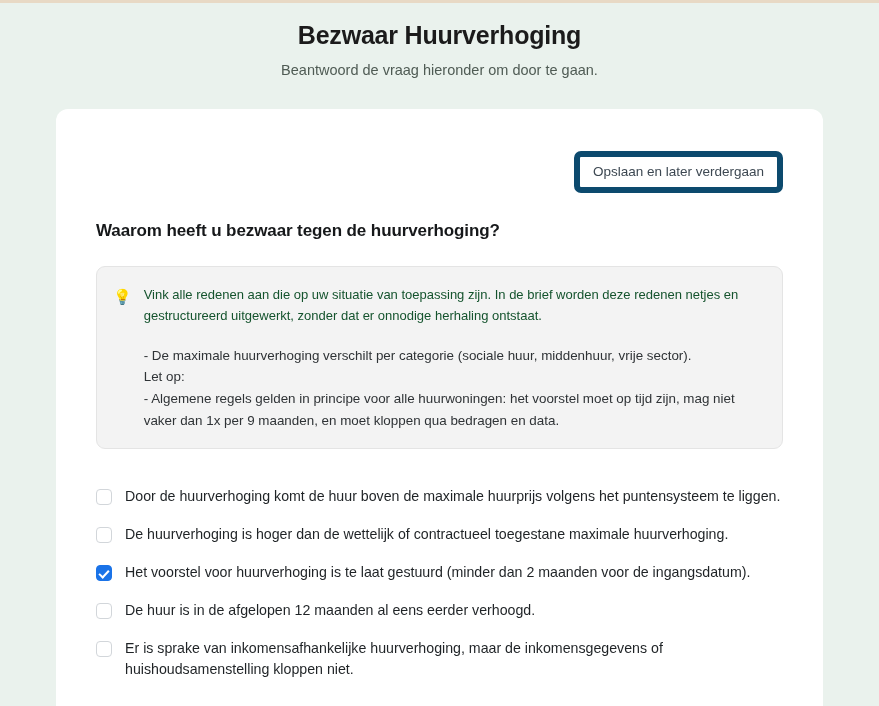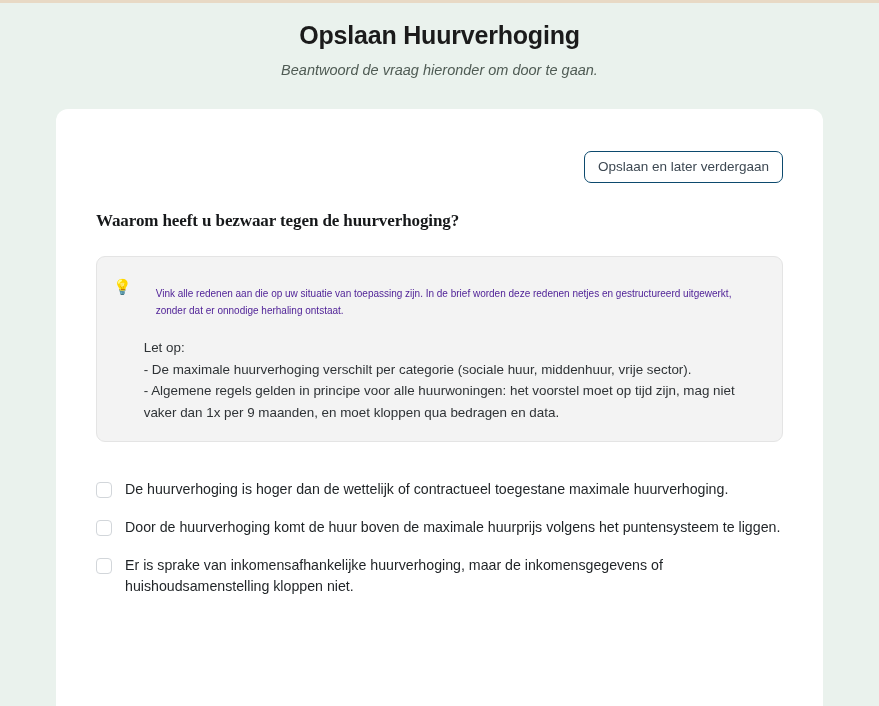--- a/index.html
+++ b/index.html
@@ -32,56 +32,54 @@
     color: #1b1b1b;
     letter-spacing: -0.2px;
     margin: 0;
     line-height: 1.2;
   }
   #page-subtitle {
     font-size: 14.5px;
     color: #4f5b54;
     margin-top: 11px;
     line-height: 1.3;
-    font-style: italic;
   }
   #card {
     margin: 29px auto 0 auto;
     width: 767px;
     background: #ffffff;
     border-radius: 12px 12px 0 0;
     min-height: 620px;
     padding: 26px 40px 0 40px;
     position: relative;
   }
   #card-toolbar {
     display: flex;
     justify-content: flex-end;
     padding-top: 16px;
   }
   #save-later-button {
     font-family: "Liberation Sans", sans-serif;
     font-size: 13.5px;
     color: #3d4852;
     background: #ffffff;
-    border: 1px solid #0c4a6e;
+    border: 6px solid #0c4a6e;
     border-radius: 7px;
     padding: 8px 13px 9px 13px;
     cursor: pointer;
     line-height: 1;
     white-space: nowrap;
   }
   #question-title {
     font-size: 17px;
     font-weight: bold;
     color: #16181a;
     margin: 27px 0 0 0;
     line-height: 1.3;
     letter-spacing: -0.1px;
-    font-family: Liberation Serif, serif;
   }
   #info-box {
     margin-top: 24px;
     background: #f3f3f3;
     border: 1px solid #e4e4e4;
     border-radius: 9px;
     padding: 17px 18px 17px 16px;
     display: flex;
     gap: 12px;
     align-items: flex-start;
@@ -90,24 +88,24 @@
     font-size: 15px;
     line-height: 1.55;
     flex: 0 0 auto;
     margin-top: 1px;
   }
   .info-text-wrap {
     flex: 1 1 auto;
     min-width: 0;
   }
   .info-paragraph {
-    font-size: 10px;
-    color: #4c1d95;
+    font-size: 13px;
+    color: #14532d;
     line-height: 1.62;
-    margin: 12px;
+    margin: 0;
   }
   .info-note {
     margin-top: 18px;
   }
   .info-note-line {
     font-size: 13.4px;
     color: #2f3336;
     line-height: 1.62;
   }
   #options-list {
@@ -154,52 +152,60 @@
   }
 </style>
 </head>
 <body>
 
 <div id="top-strip"></div>
 
 <div id="page">
 
   <div id="page-header">
-    <h1 id="page-title">Opslaan Huurverhoging</h1>
+    <h1 id="page-title">Bezwaar Huurverhoging</h1>
     <div id="page-subtitle">Beantwoord de vraag hieronder om door te gaan.</div>
   </div>
 
   <div id="card">
 
     <div id="card-toolbar">
       <button id="save-later-button">Opslaan en later verdergaan</button>
     </div>
 
     <h2 id="question-title">Waarom heeft u bezwaar tegen de huurverhoging?</h2>
 
     <div id="info-box">
       <span id="bulb-icon">💡</span>
       <div class="info-text-wrap">
         <p class="info-paragraph">Vink alle redenen aan die op uw situatie van toepassing zijn. In de brief worden deze redenen netjes en gestructureerd uitgewerkt, zonder dat er onnodige herhaling ontstaat.</p>
         <div class="info-note">
+          <div class="info-note-line">- De maximale huurverhoging verschilt per categorie (sociale huur, middenhuur, vrije sector).</div>
           <div class="info-note-line">Let op:</div>
-          <div class="info-note-line">- De maximale huurverhoging verschilt per categorie (sociale huur, middenhuur, vrije sector).</div>
           <div class="info-note-line">- Algemene regels gelden in principe voor alle huurwoningen: het voorstel moet op tijd zijn, mag niet vaker dan 1x per 9 maanden, en moet kloppen qua bedragen en data.</div>
         </div>
       </div>
     </div>
 
     <div id="options-list">
         <div class="option-row">
           <span class="checkbox"></span>
+          <span class="option-label">Door de huurverhoging komt de huur boven de maximale huurprijs volgens het puntensysteem te liggen.</span>
+        </div>
+        <div class="option-row">
+          <span class="checkbox"></span>
           <span class="option-label">De huurverhoging is hoger dan de wettelijk of contractueel toegestane maximale huurverhoging.</span>
         </div>
         <div class="option-row">
-          <span class="checkbox"></span>
-          <span class="option-label">Door de huurverhoging komt de huur boven de maximale huurprijs volgens het puntensysteem te liggen.</span>
+          <span class="checkbox checked"></span>
+          <span class="option-label">Het voorstel voor huurverhoging is te laat gestuurd (minder dan 2 maanden voor de ingangsdatum).</span>
+        </div>
+        <div class="option-row">
+          <span class="checkbox"></span>
+          <span class="option-label">De huur is in de afgelopen 12 maanden al eens eerder verhoogd.</span>
         </div>
         <div class="option-row">
           <span class="checkbox"></span>
           <span class="option-label">Er is sprake van inkomensafhankelijke huurverhoging, maar de inkomensgegevens of huishoudsamenstelling kloppen niet.</span>
         </div>
       </div>
 
   </div>
 </div>
 

